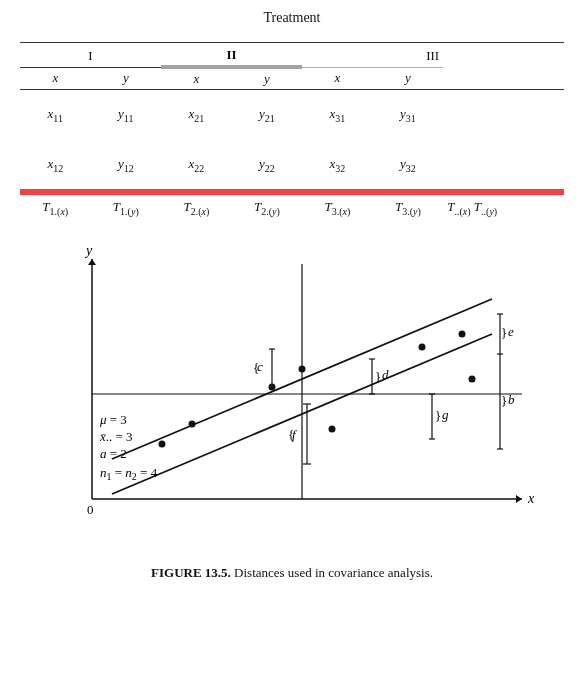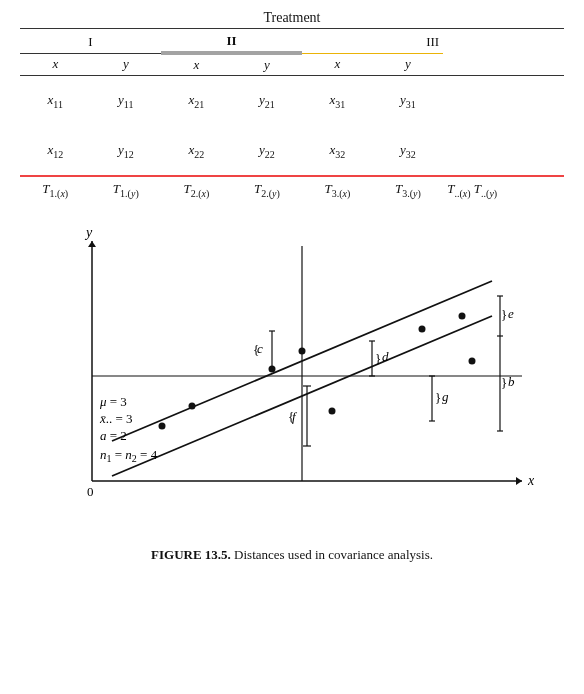--- a/index.html
+++ b/index.html
@@ -15,21 +15,21 @@
 
     
     .table-container {
       width: 100%;
       margin-bottom: 20px;
     }
     .treatment-header {
       text-align: center;
       font-size: 14px;
       margin-bottom: 2px;
-      padding-bottom: 2px;
+      padding-bottom: 16px;
       border-bottom: 1.5px solid #333;
     }
     table {
       width: 100%;
       border-collapse: collapse;
       font-size: 13px;
     }
     .group-header-row th {
       text-align: center;
       font-weight: normal;
@@ -42,21 +42,21 @@
       padding: 2px 4px;
       border-bottom: 1px solid #333;
     }
     .data-row td {
       text-align: center;
       padding: 16px 4px;
     }
     .totals-row td {
       text-align: center;
       padding: 4px 4px 2px 4px;
-      border-top: 2px solid #ef4444;
+      border-top: 6px solid #ef4444;
     }
     sub, sup {
       font-size: 10px;
     }
     .totals-label {
       text-align: right;
       font-size: 13px;
       padding-right: 4px;
     }
 

